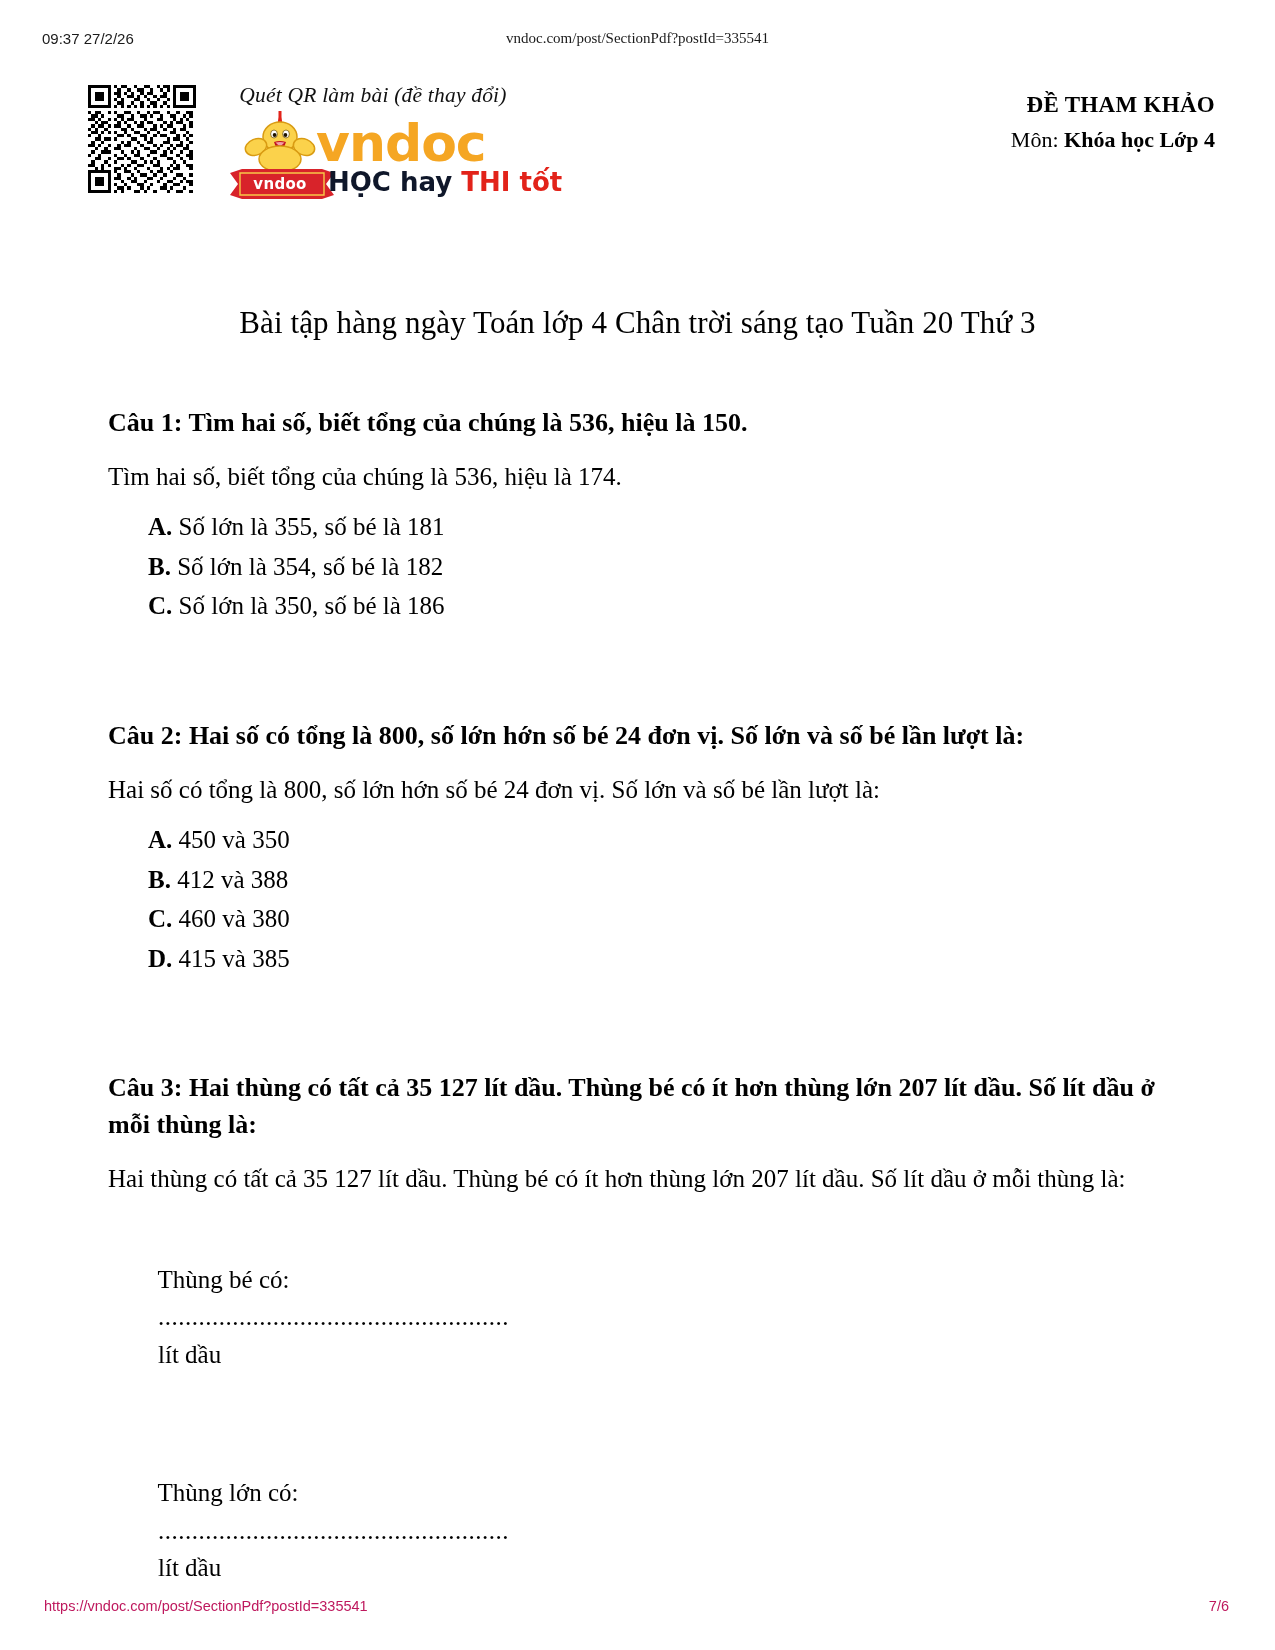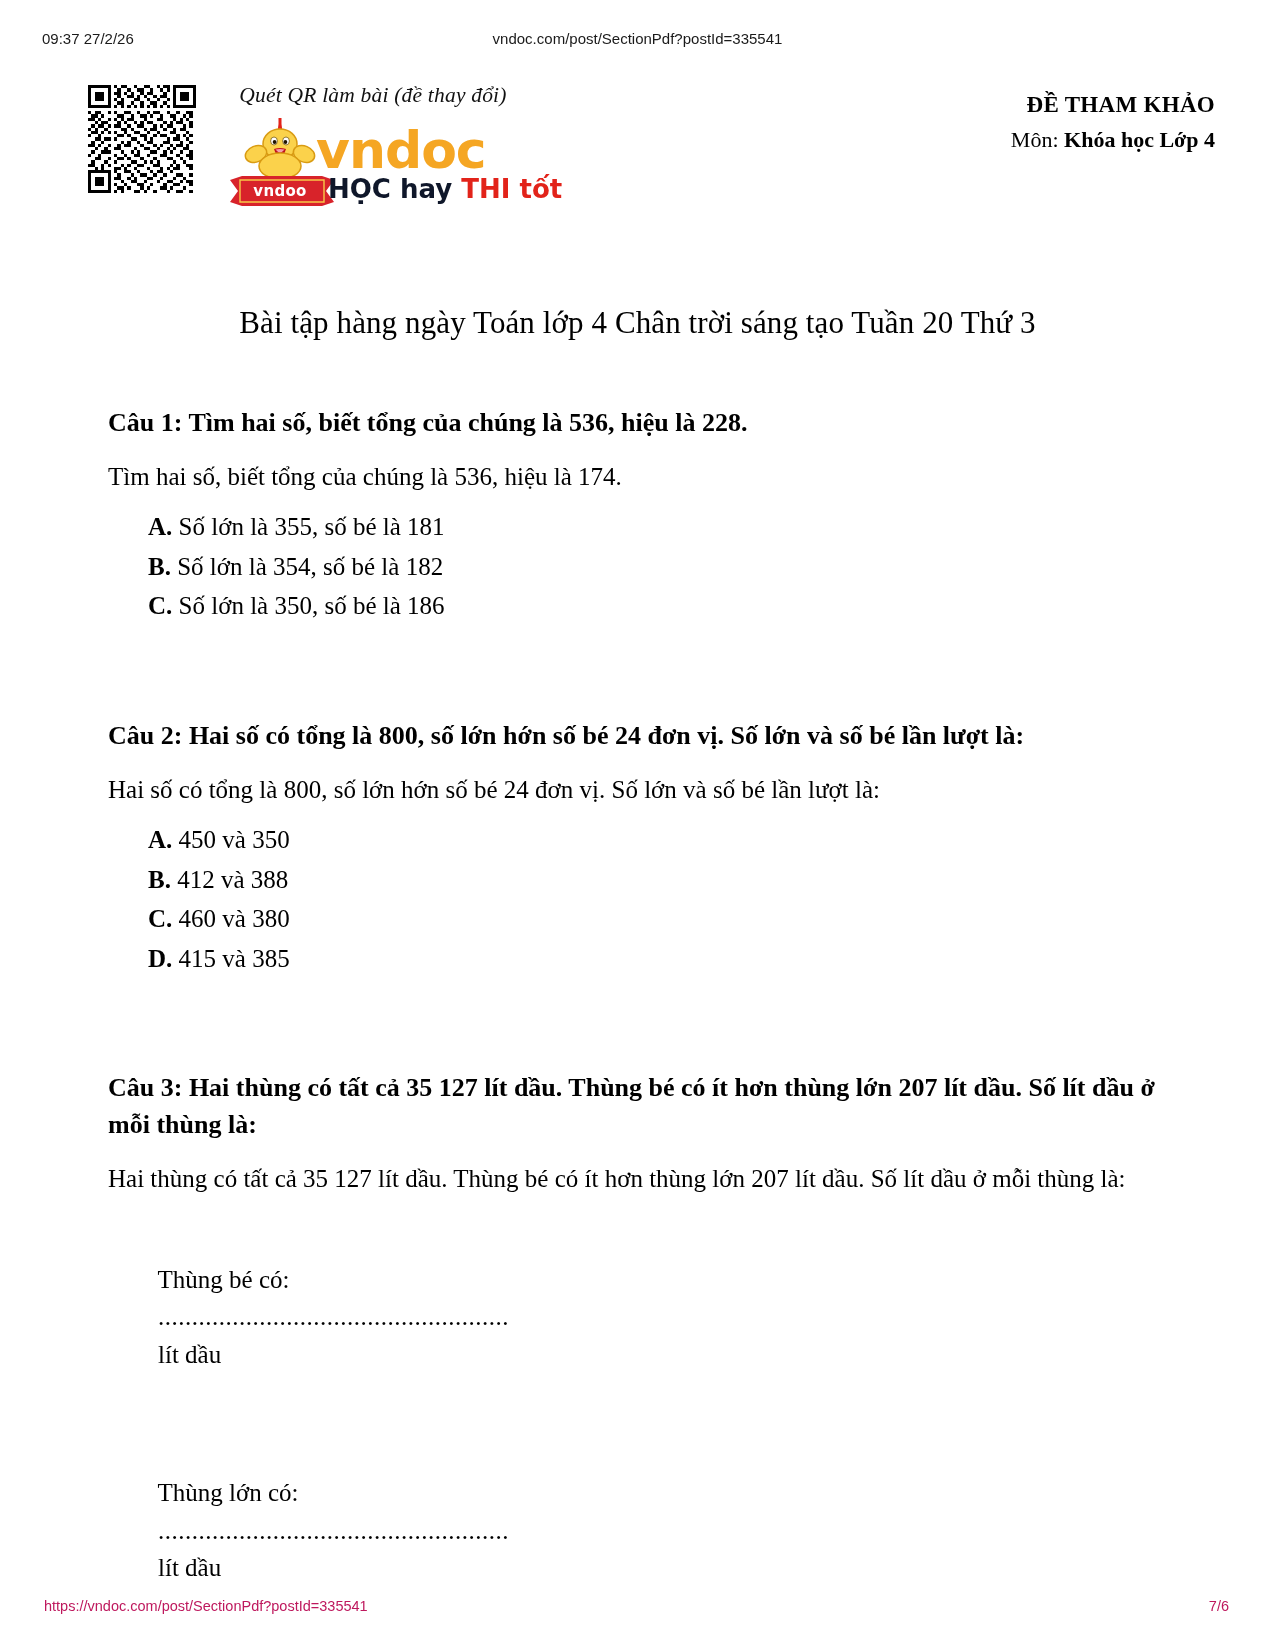--- a/index.html
+++ b/index.html
@@ -31,20 +31,21 @@
     top: 0;
     white-space: nowrap;
   }
   .print-header .ph-center {
     position: absolute;
     left: 0;
     width: 100%;
     text-align: center;
     top: 0;
     white-space: nowrap;
+    font-family: Liberation Serif, serif;
   }
 
   
   .print-footer {
     position: absolute;
     bottom: 32px;
     left: 0;
     width: 100%;
     height: 20px;
     font-family: "Liberation Sans", "DejaVu Sans", sans-serif;
@@ -98,21 +99,21 @@
   .brand-tagline {
     font-family: "Liberation Serif", "DejaVu Serif", serif;
     font-style: italic;
     font-size: 21.5px;
     color: #111;
     white-space: nowrap;
     letter-spacing: .2px;
   }
   .logo-wrap {
     position: relative;
-    margin-top: 8px;
+    margin-top: 1px;
     height: 92px;
     width: 290px;
   }
   
   .mascot {
     position: absolute;
     left: 8px;
     top: 0px;
     width: 88px;
     height: 78px;
@@ -599,21 +600,21 @@
         <span>Môn: </span><b>Khóa học Lớp 4</b>
       </div>
     </div>
   </div>
 
   <h1 class="doc-title">Bài tập hàng ngày Toán lớp 4 Chân trời sáng tạo Tuần 20 Thứ 3</h1>
 
   <div class="content">
 
     <div class="question">
-      <div class="q-head">Câu 1: Tìm hai số, biết tổng của chúng là 536, hiệu là 228.</div>
+      <div class="q-head">Câu 1: Tìm hai số, biết tổng của chúng là 536, hiệu là 150.</div>
       <div class="q-body">Tìm hai số, biết tổng của chúng là 536, hiệu là 174.</div>
       <ul class="options">
         <li class="option">
           <span class="opt-letter">A.</span>
           <span>Số lớn là 355, số bé là 181</span>
         </li>
         <li class="option">
           <span class="opt-letter">B.</span>
           <span>Số lớn là 354, số bé là 182</span>
         </li>

